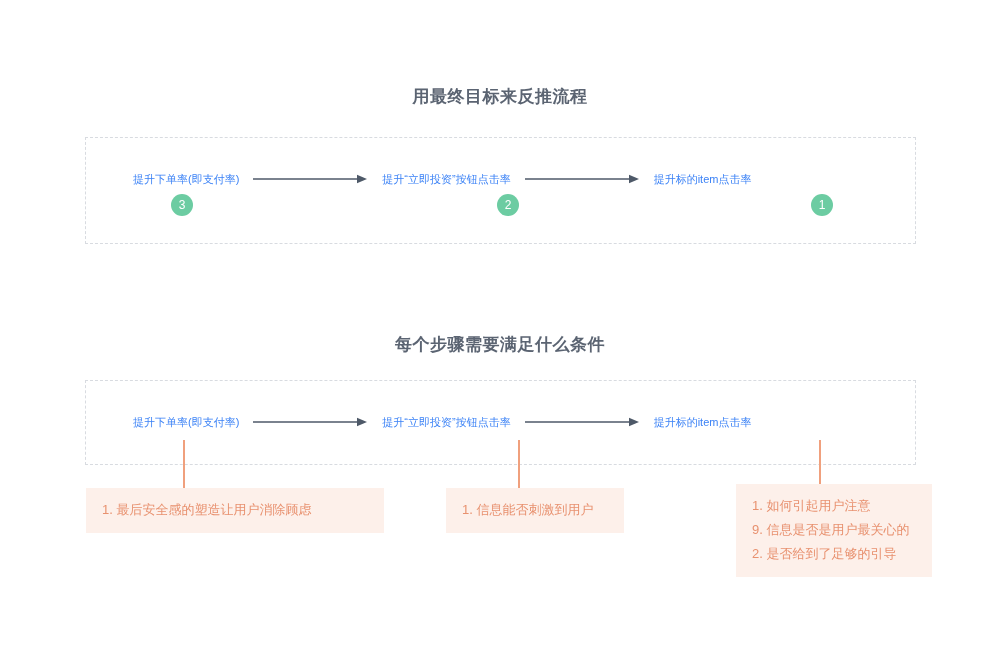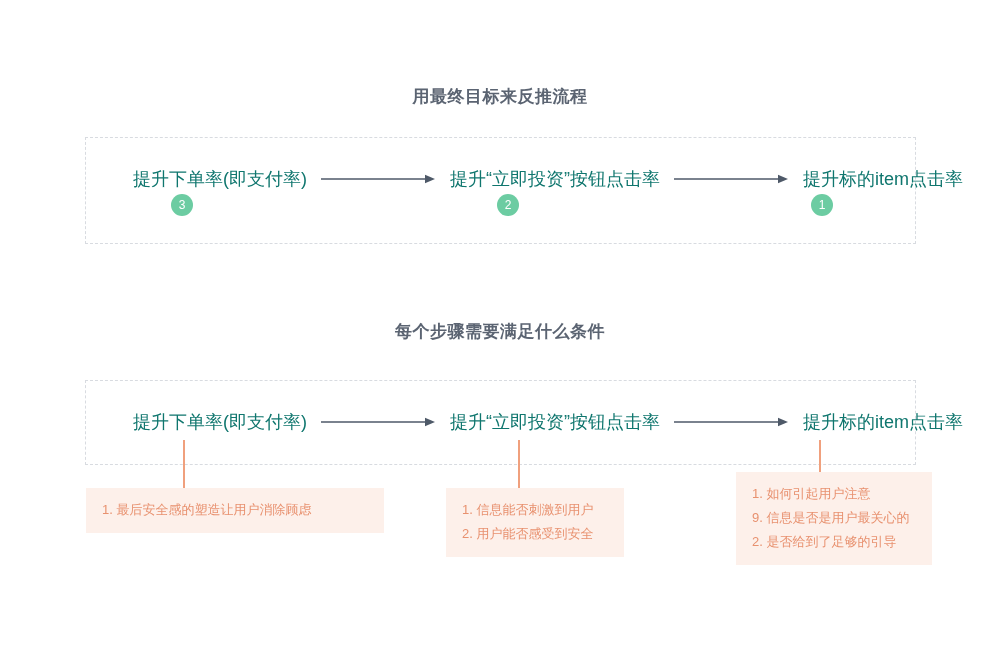--- a/index.html
+++ b/index.html
@@ -24,21 +24,21 @@
     position: absolute;
     left: 0;
     width: 1000px;
     text-align: center;
     font-size: 17px;
     font-weight: 700;
     color: #5b6472;
     letter-spacing: 0.5px;
   }
   .title-1 { top: 85px; }
-  .title-2 { top: 320px; }
+  .title-2 { top: 333px; }
 
   
   .dashed-box {
     position: absolute;
     border: 1px dashed #d8dbe0;
     background: transparent;
   }
   .dashed-box-1 {
     left: 85px;
     top: 137px;
@@ -56,22 +56,22 @@
   .flow-row {
     position: absolute;
     display: flex;
     align-items: center;
     white-space: nowrap;
   }
   .flow-row-1 { left: 133px; top: 168px; }
   .flow-row-2 { left: 133px; top: 411px; }
 
   .flow-label {
-    font-size: 18px;
-    color: #0f766e;
+    font-size: 11px;
+    color: #3b82f6;
     line-height: 22px;
     position: relative;
   }
 
   .arrow {
     display: inline-flex;
     align-items: center;
     margin: 0 14px;
   }
   .arrow svg { display: block; }
@@ -104,21 +104,21 @@
   .connector-3 { left: 819px; top: 440px; height: 49px; }
 
   
   .cond-box {
     position: absolute;
     background: #fdf0ea;
     padding: 10px 16px 11px 16px;
   }
   .cond-box-1 { left: 86px; top: 488px; width: 298px; }
   .cond-box-2 { left: 446px; top: 488px; width: 178px; }
-  .cond-box-3 { left: 736px; top: 472px; width: 196px; }
+  .cond-box-3 { left: 736px; top: 484px; width: 196px; }
 
   .cond-item {
     font-size: 13px;
     line-height: 24px;
     color: #e8916f;
     white-space: nowrap;
   }
 </style>
 </head>
 <body>
@@ -176,21 +176,20 @@
   <div class="connector connector-1"></div>
   <div class="connector connector-2"></div>
   <div class="connector connector-3"></div>
 
   <div class="cond-box cond-box-1">
     <div class="cond-item">1. 最后安全感的塑造让用户消除顾虑</div>
   </div>
 
   <div class="cond-box cond-box-2">
     <div class="cond-item">1. 信息能否刺激到用户</div>
-    <div class="cond-item">2. 用户能否感受到安全</div>
   </div>
 
   <div class="cond-box cond-box-3">
     <div class="cond-item">1. 如何引起用户注意</div>
     <div class="cond-item">9. 信息是否是用户最关心的</div>
     <div class="cond-item">2. 是否给到了足够的引导</div>
   </div>
 
 </div>
 

